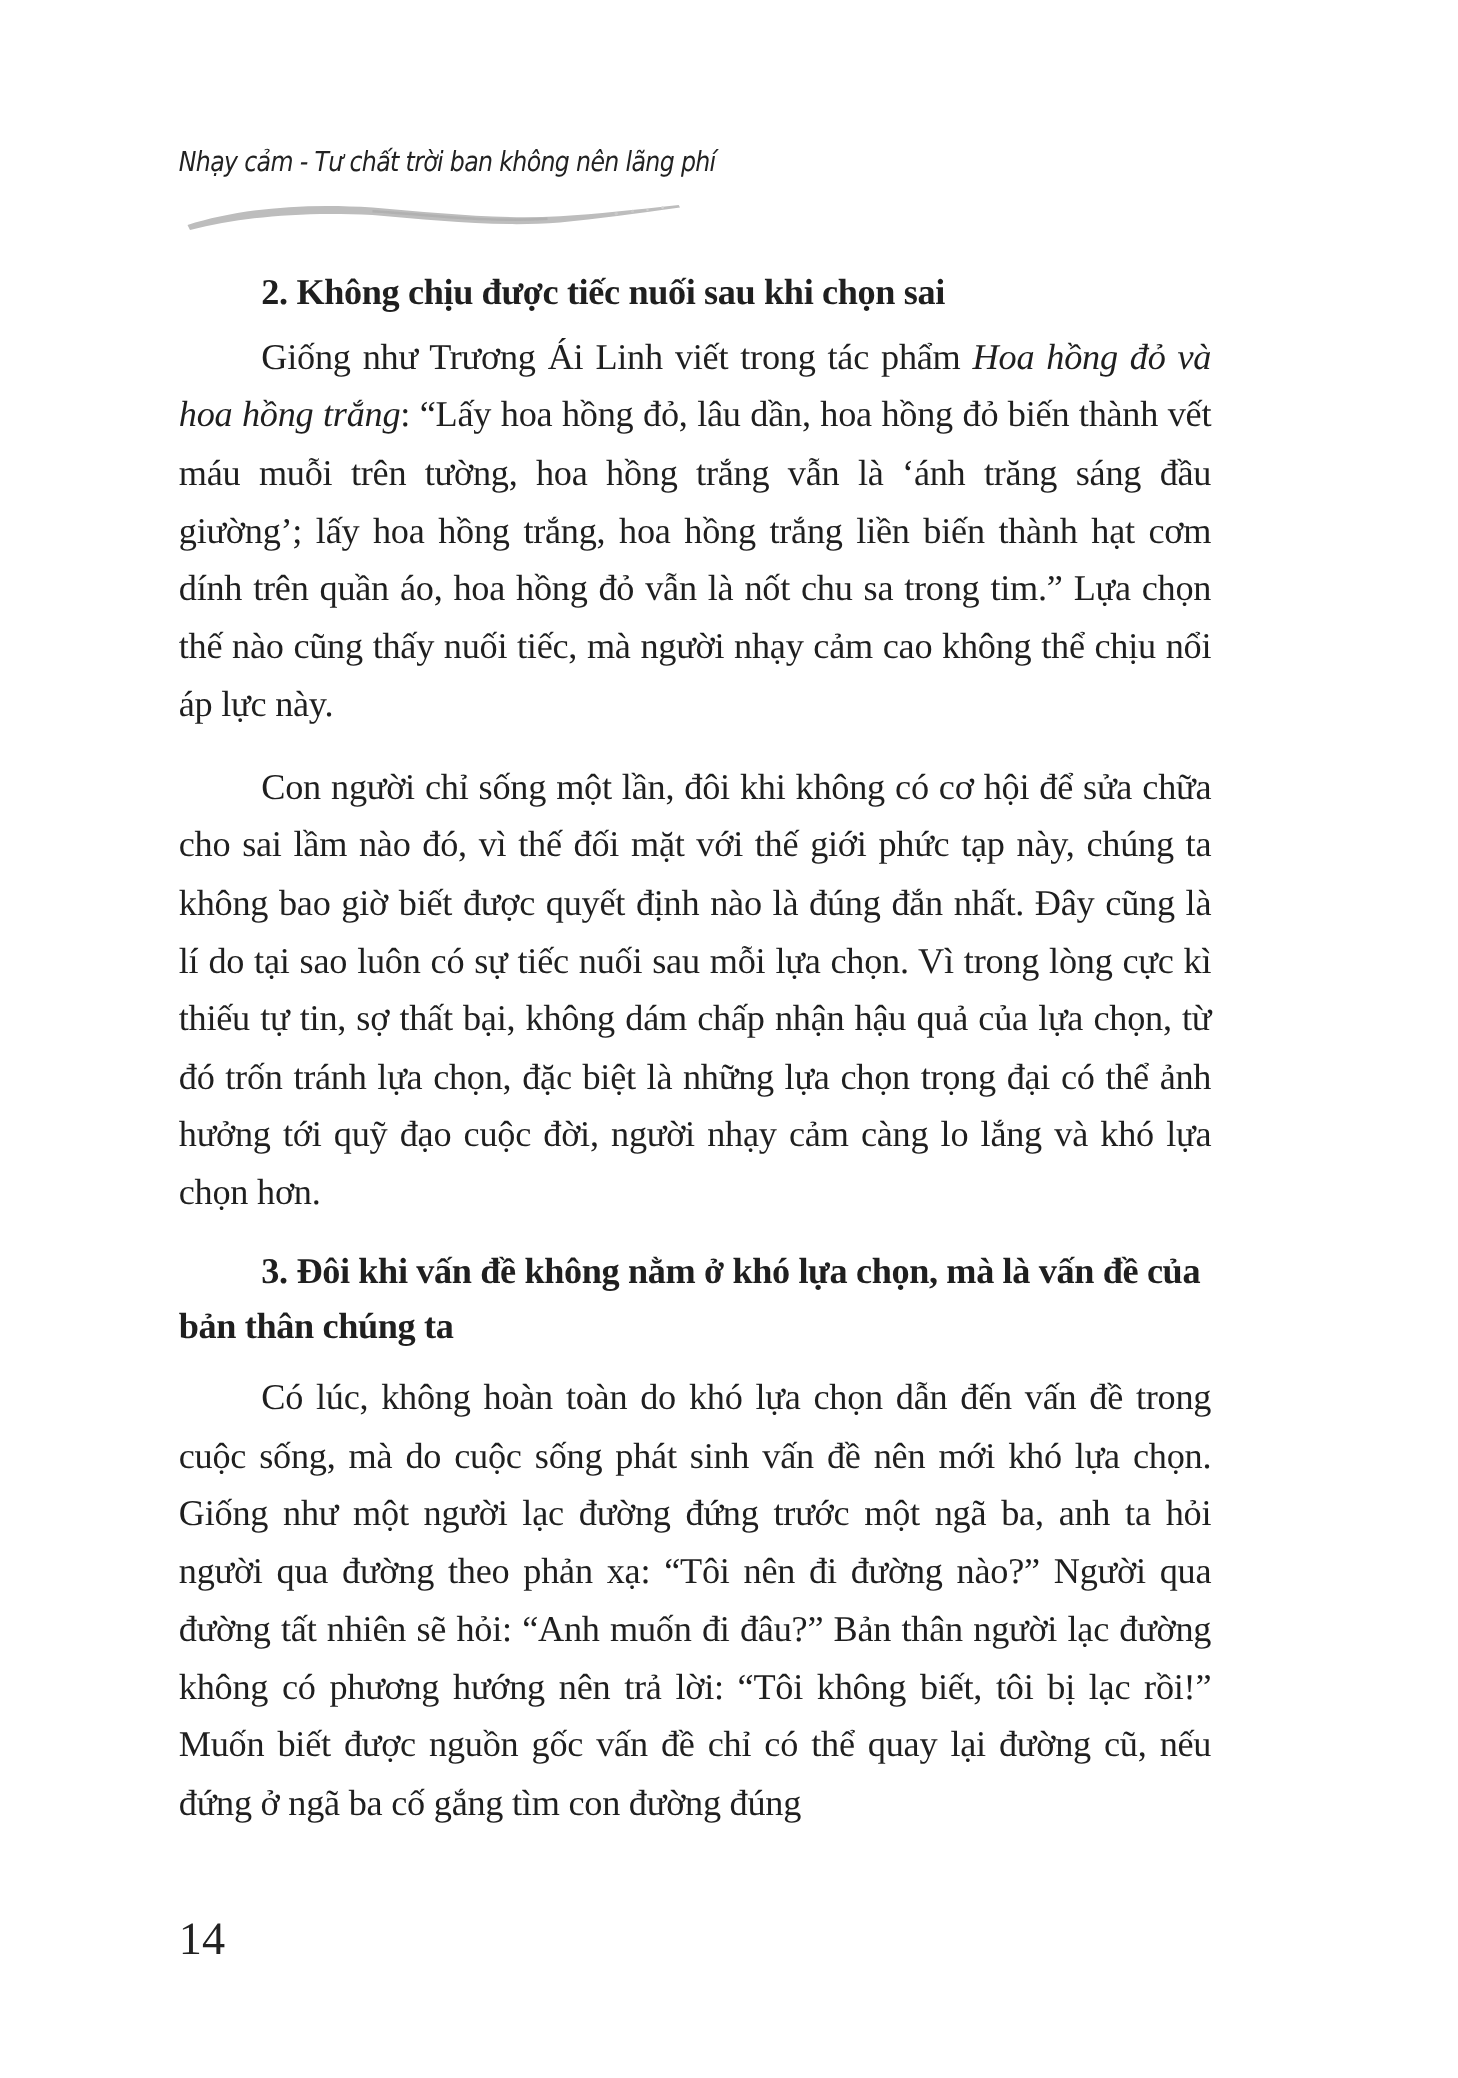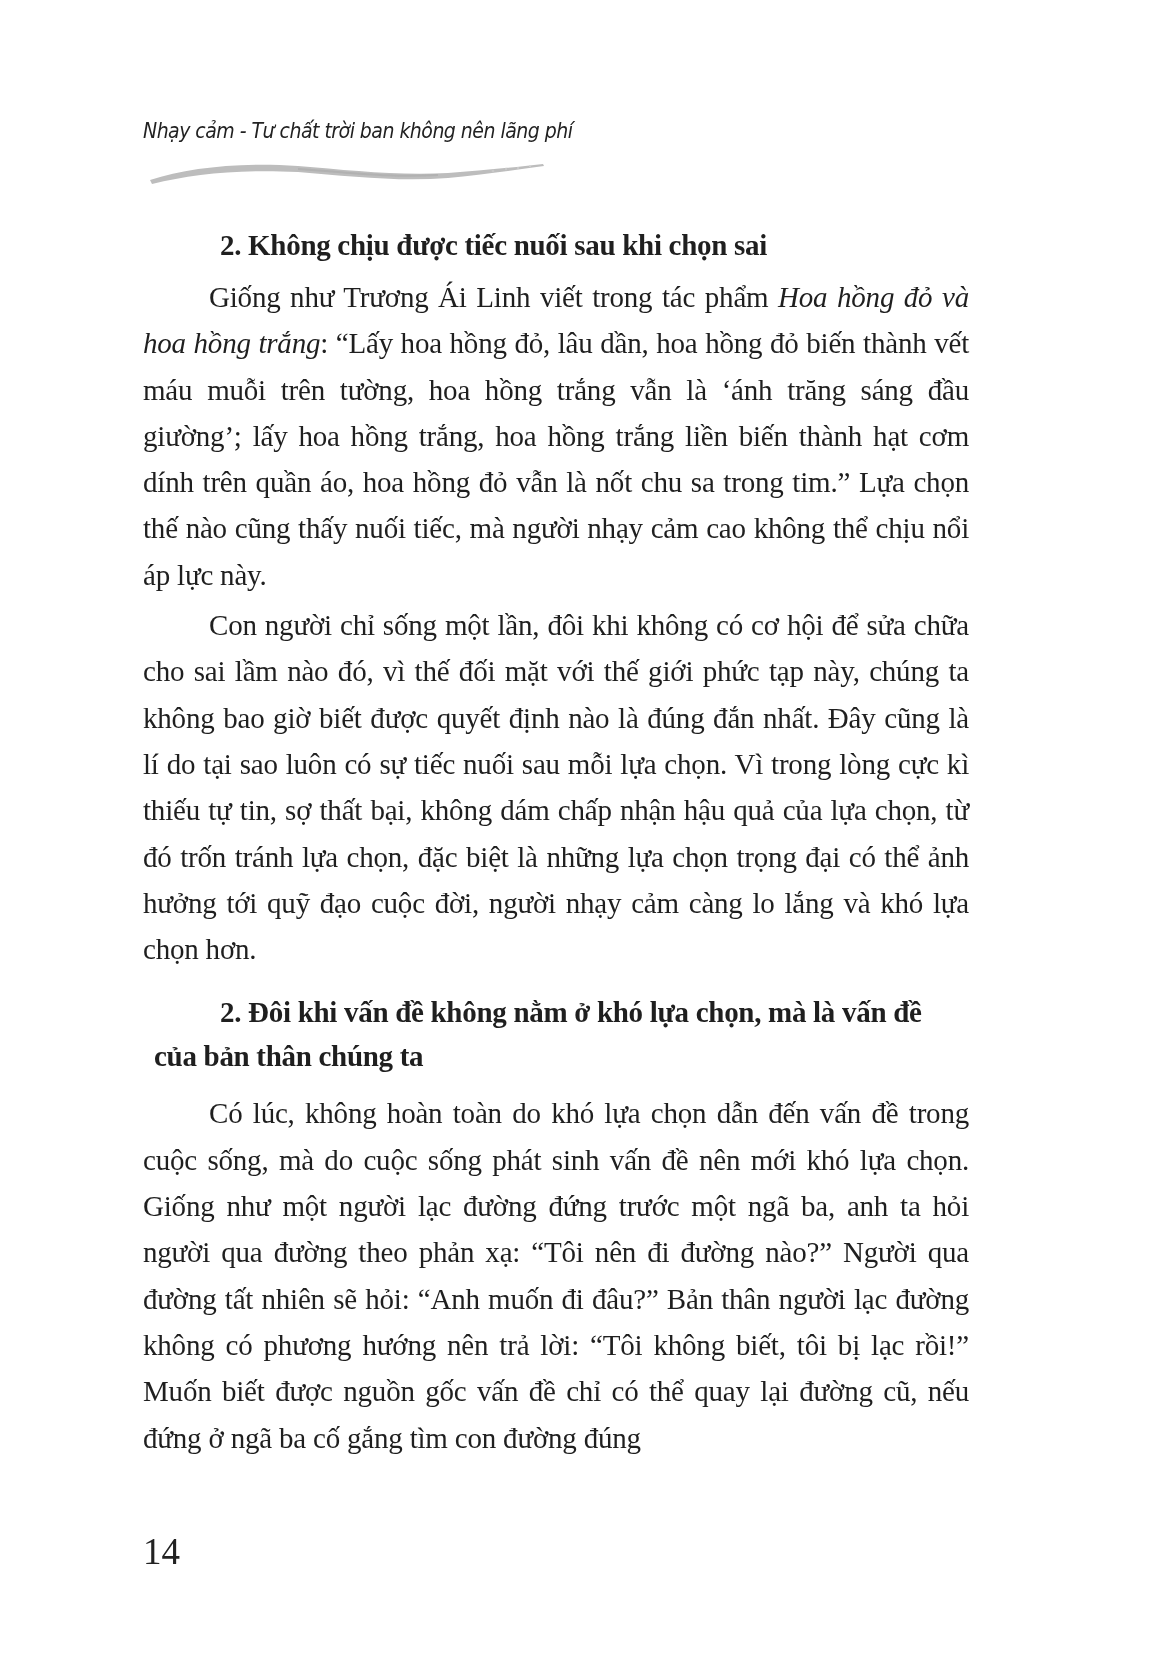--- a/index.html
+++ b/index.html
@@ -39,42 +39,42 @@
       left: 143px;
       top: 212px;
       width: 826px;
       font-family: "Liberation Serif", serif;
       font-size: 29px;
       line-height: 46.3px;
       color: #1f1f1f;
     }
     .heading {
       font-weight: bold;
-      margin: 11px;
+      margin: 0;
       text-indent: 66px;
       font-size: 29px;
       line-height: 44px;
       letter-spacing: -0.3px;
     }
     .heading.h2 {
       margin-bottom: 7px;
     }
     .heading.h3 {
       margin-top: 18px;
       margin-bottom: 12px;
     }
     .para {
       margin: 0;
       text-indent: 66px;
       text-align: justify;
       letter-spacing: -0.2px;
       font-family: Liberation Serif, serif;
     }
     .para + .para {
-      margin-top: 4px;
+      margin-top: 20px;
     }
     .para em {
       font-style: italic;
     }
     .page-number {
       position: absolute;
       left: 143px;
       top: 1530px;
       font-family: "Liberation Serif", serif;
       font-size: 37px;
@@ -93,17 +93,17 @@
   <circle cx="358" cy="9" r="1.2" fill="#c8c8c8"></circle>
   <circle cx="370" cy="8" r="1" fill="#cfcfcf"></circle>
   <circle cx="382" cy="6" r="1" fill="#d4d4d4"></circle>
 </svg>
 
 <div class="content">
   <h2 class="heading h2">2. Không chịu được tiếc nuối sau khi chọn sai</h2>
   <p class="para"><span>Giống như Trương Ái Linh viết trong tác phẩm </span><em>Hoa hồng đỏ và hoa hồng trắng</em><span>: “Lấy hoa hồng đỏ, lâu dần, hoa hồng đỏ biến thành vết máu muỗi trên tường, hoa hồng trắng vẫn là ‘ánh trăng sáng đầu giường’; lấy hoa hồng trắng, hoa hồng trắng liền biến thành hạt cơm dính trên quần áo, hoa hồng đỏ vẫn là nốt chu sa trong tim.” Lựa chọn thế nào cũng thấy nuối tiếc, mà người nhạy cảm cao không thể chịu nổi áp lực này.</span></p>
   <p class="para">Con người chỉ sống một lần, đôi khi không có cơ hội để sửa chữa cho sai lầm nào đó, vì thế đối mặt với thế giới phức tạp này, chúng ta không bao giờ biết được quyết định nào là đúng đắn nhất. Đây cũng là lí do tại sao luôn có sự tiếc nuối sau mỗi lựa chọn. Vì trong lòng cực kì thiếu tự tin, sợ thất bại, không dám chấp nhận hậu quả của lựa chọn, từ đó trốn tránh lựa chọn, đặc biệt là những lựa chọn trọng đại có thể ảnh hưởng tới quỹ đạo cuộc đời, người nhạy cảm càng lo lắng và khó lựa chọn hơn.</p>
 
-  <h2 class="heading h3">2. Đôi khi vấn đề không nằm ở khó lựa chọn, mà là vấn đề của bản thân chúng ta</h2>
+  <h2 class="heading h3">3. Đôi khi vấn đề không nằm ở khó lựa chọn, mà là vấn đề của bản thân chúng ta</h2>
   <p class="para">Có lúc, không hoàn toàn do khó lựa chọn dẫn đến vấn đề trong cuộc sống, mà do cuộc sống phát sinh vấn đề nên mới khó lựa chọn. Giống như một người lạc đường đứng trước một ngã ba, anh ta hỏi người qua đường theo phản xạ: “Tôi nên đi đường nào?” Người qua đường tất nhiên sẽ hỏi: “Anh muốn đi đâu?” Bản thân người lạc đường không có phương hướng nên trả lời: “Tôi không biết, tôi bị lạc rồi!” Muốn biết được nguồn gốc vấn đề chỉ có thể quay lại đường cũ, nếu đứng ở ngã ba cố gắng tìm con đường đúng</p>
 </div>
 
 <div class="page-number">14</div>
 
 </body></html>

